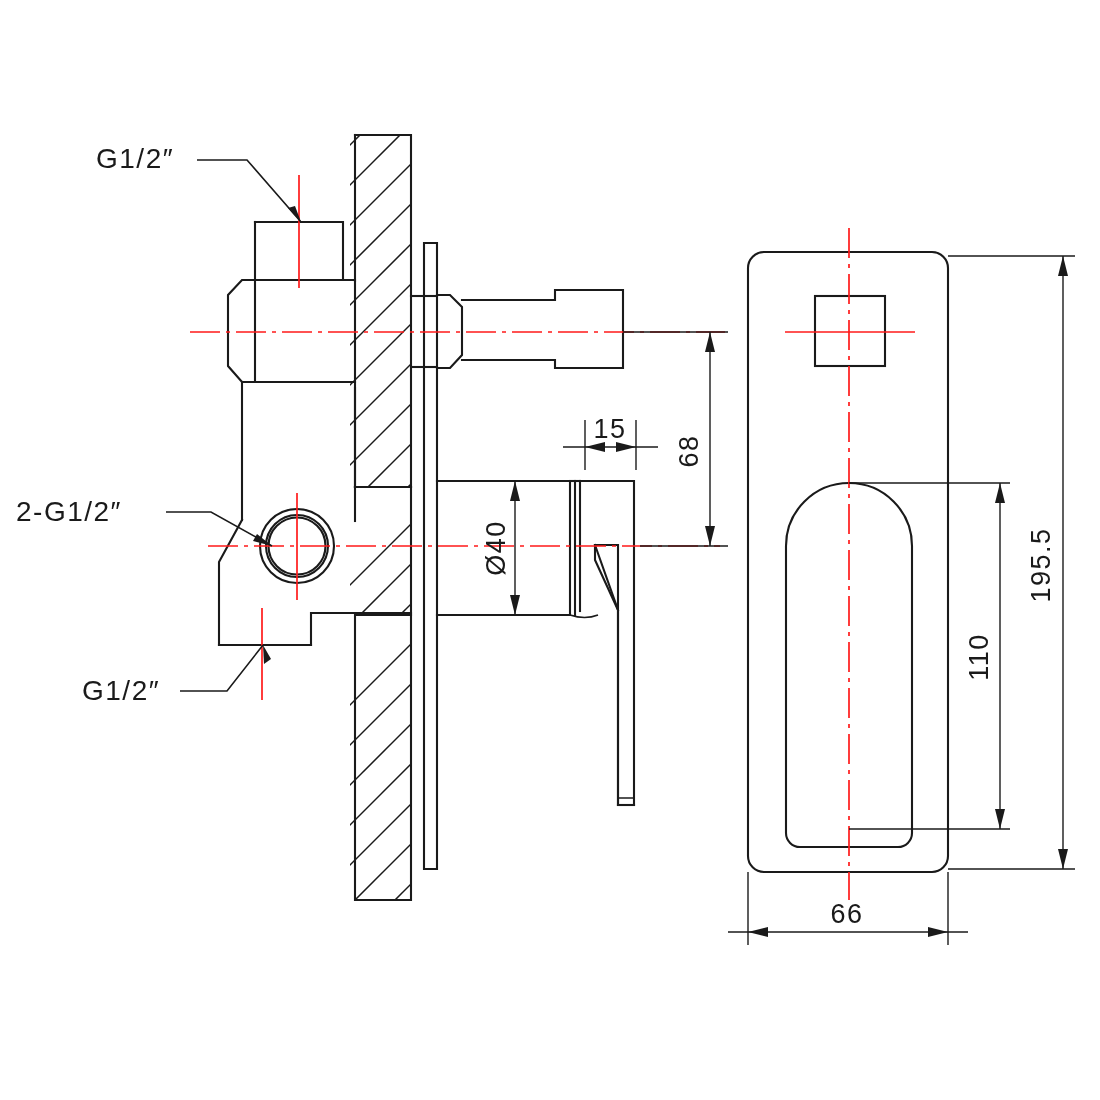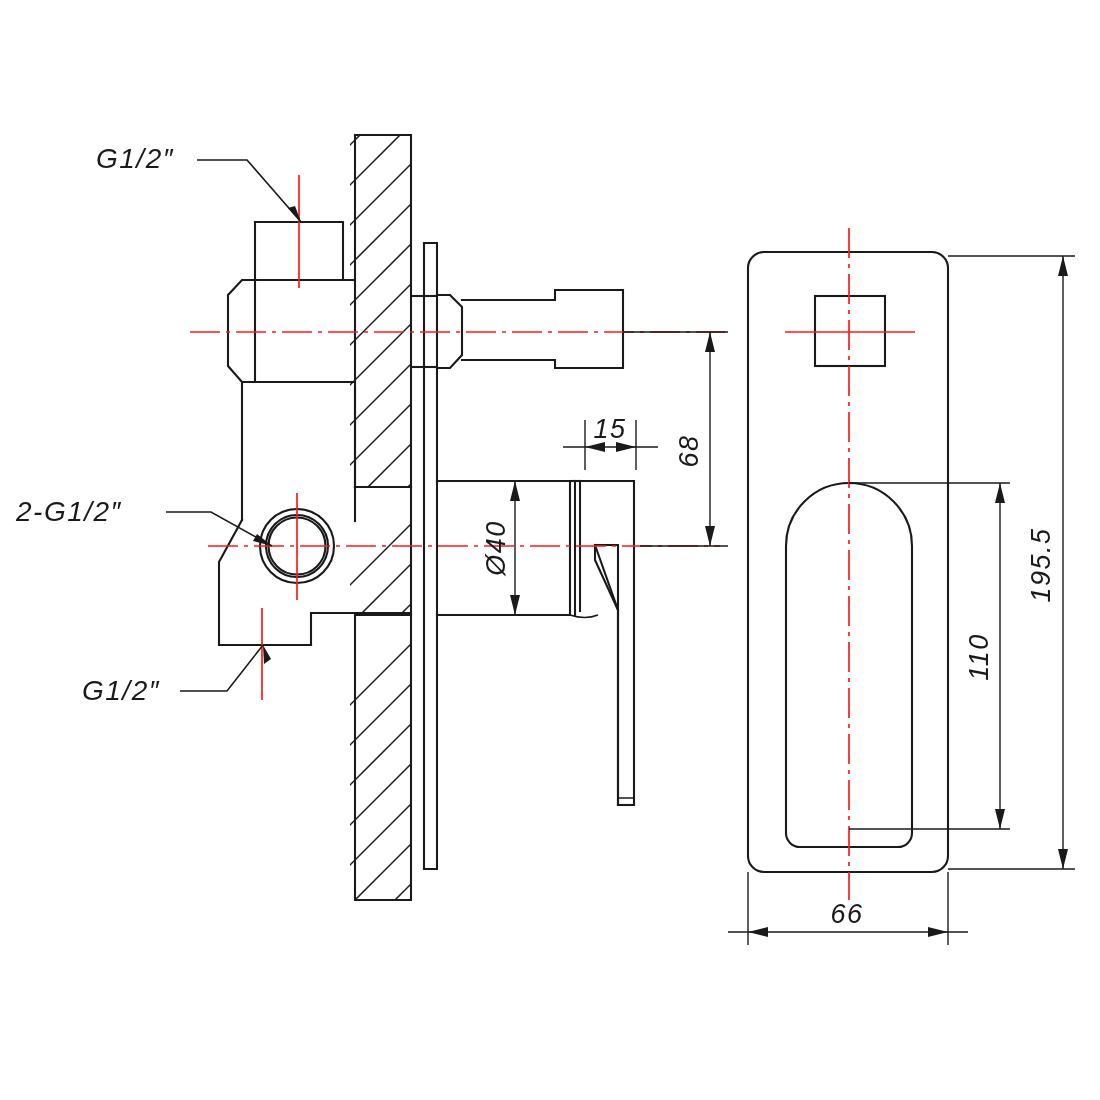--- a/index.html
+++ b/index.html
@@ -11,21 +11,20 @@
     width: 1100px;
     height: 1100px;
     font-family: "Liberation Sans", sans-serif;
     overflow: hidden;
   }
   #drawing-root {
     position: relative;
     width: 1100px;
     height: 1100px;
     background: #ffffff;
-    font-style: italic;
   }
   svg#drawing {
     display: block;
     width: 1100px;
     height: 1100px;
   }
   .obj {
     fill: none;
     stroke: #1a1a1a;
     stroke-width: 2.1;

